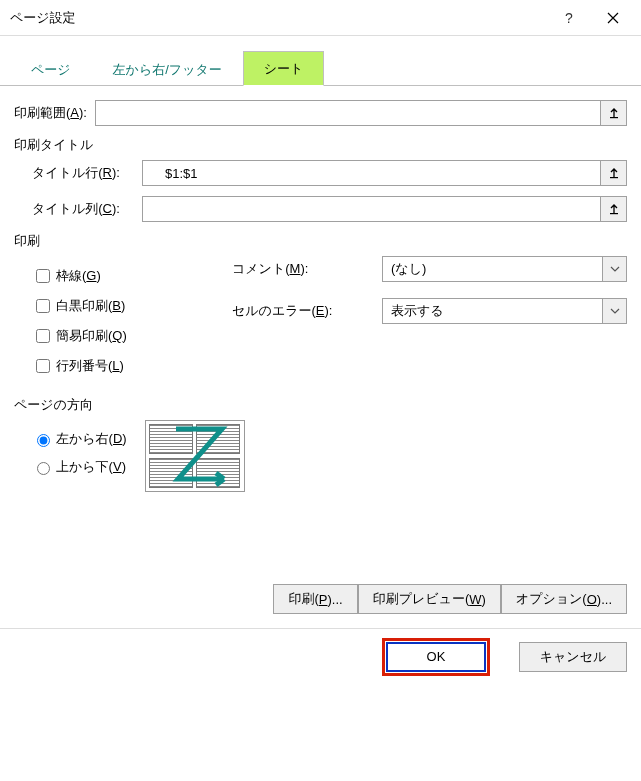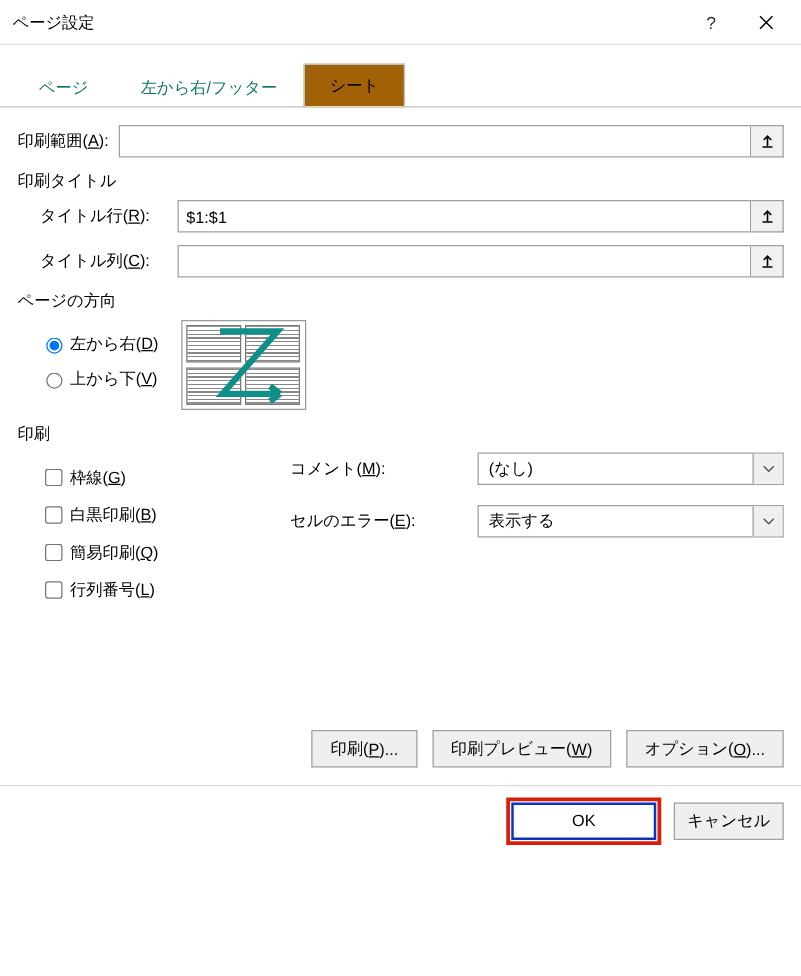--- a/index.html
+++ b/index.html
@@ -2,27 +2,27 @@
 <html><head>
 <meta charset="utf-8">
 <style>
   * { box-sizing: border-box; font-family: "Yu Gothic UI", "Meiryo", sans-serif; font-size: 13px; }
   body { margin: 0; background: #fff; width: 641px; height: 781px; position: relative; color: #000; }
   .titlebar { display: flex; align-items: center; height: 36px; padding: 0 6px 0 10px; border-bottom: 1px solid #ddd; }
   .titlebar .title { flex: 1; }
   .titlebar .win-btn { width: 44px; height: 30px; display:flex; align-items:center; justify-content:center; font-size: 14px; color:#333; }
   .tabs { display: flex; align-items: flex-end; height: 38px; margin-top: 12px; padding: 0 10px; border-bottom: 1px solid #bfbfbf; }
   .tab { padding: 8px 20px 7px; color: #0f766e; cursor:pointer; border:1px solid transparent; border-bottom:none; position:relative; top:1px; }
-  .tab.active { background:#a16207; border:1px solid #bfbfbf; border-bottom:1px solid #fff; color:#000; }
+  .tab.active { background:#bef264; border:1px solid #bfbfbf; border-bottom:1px solid #fff; color:#000; }
   .content { padding: 14px 14px 0 14px; }
   .row { display:flex; align-items:center; margin-bottom: 10px; }
   .label { white-space: nowrap; }
   .und { text-decoration: underline; }
   .field-wrap { flex:1; display:flex; margin-left: 8px; }
-  input[type=text] { flex:1; height: 26px; border:1px solid #a0a0a0; padding: 0 6px; font-size:13px; background:#fff; }
+  input[type=text] { flex:1; height: 26px; border:1px solid #a0a0a0; padding: 0 22px; font-size:13px; background:#fff; }
   .ref-btn { width: 26px; height: 26px; border:1px solid #a0a0a0; border-left:none; background:#f0f0f0; display:flex; align-items:center; justify-content:center; }
   .ref-btn svg { width:12px; height:12px; }
   .group { margin-top: 6px; }
   .group-title { margin: 10px 0 6px 0; }
   .group-body { padding-left: 18px; }
   .check-row { display:flex; align-items:center; margin: 10px 0; }
   .check-row input { margin-right: 6px; width:14px; height:14px; }
   .grid2 { display:flex; }
   .grid2 .col1 { width: 200px; }
   .grid2 .col2 { flex:1; }
@@ -30,25 +30,25 @@
   .combo-row .clabel { width: 150px; }
   .combo { flex:1; height:26px; border:1px solid #a0a0a0; display:flex; align-items:center; }
   .combo span { flex:1; padding:0 8px; }
   .combo .drop { width:24px; height:24px; margin:0 0 0 auto; border-left:1px solid #a0a0a0; background:#efefef; display:flex; align-items:center; justify-content:center; }
   .radio-row { display:flex; align-items:center; margin: 10px 0; }
   .radio-row input { margin-right: 6px; }
   .page-order-box { display:flex; align-items:flex-start; gap: 18px; }
   .order-illus { width:100px; height:72px; border:1px solid #999; display:flex; flex-wrap:wrap; position:relative; padding:3px; gap:3px; background:#fff; }
   .mini { width:44px; height:30px; border:1px solid #777; background: repeating-linear-gradient(to bottom, #888 0 1px, #fff 1px 3px); }
   .order-illus svg.arrow { position:absolute; top:4px; left:24px; width:60px; height:62px; pointer-events:none; }
-  .btn-row { display:flex; justify-content:flex-end; gap:12px; padding: 0 14px; margin-top: 92px; }
+  .btn-row { display:flex; justify-content:flex-end; gap:0; padding: 0 14px; margin-top: 92px; }
   .btn { height:30px; padding:0 14px; border:1px solid #a0a0a0; background:#efefef; cursor:pointer; display:flex; align-items:center; }
   .footer { border-top:1px solid #ddd; height:56px; display:flex; align-items:center; justify-content:flex-end; gap:14px; padding:0 14px; margin-top:14px; }
-  .btn-ok { width:116px; height:30px; border:2px solid #0a34c2; outline:3px solid #d81e06; outline-offset:1px; background:#fff; display:flex; align-items:center; justify-content:center; cursor:pointer; }
-  .btn-cancel { width:88px; height:30px; border:1px solid #a0a0a0; background:#efefef; display:flex; align-items:center; justify-content:center; cursor:pointer; }
+  .btn-ok { width:100px; height:30px; border:2px solid #0a34c2; outline:3px solid #d81e06; outline-offset:1px; background:#fff; display:flex; align-items:center; justify-content:center; cursor:pointer; }
+  .btn-cancel { width:108px; height:30px; border:1px solid #a0a0a0; background:#efefef; display:flex; align-items:center; justify-content:center; cursor:pointer;margin-left:19px; }
 </style>
 </head>
 <body>
 
 <div class="titlebar">
   <span class="title">ページ設定</span>
   <div class="win-btn">?</div>
   <div class="win-btn">
     <svg width="12" height="12" viewBox="0 0 12 12">
         <path d="M1 1 L11 11 M11 1 L1 11" stroke="#000" stroke-width="1.2"></path>
@@ -101,46 +101,20 @@
                 <path d="M6 10 L6 2 M3 5 L6 2 L9 5" stroke="#000" fill="none" stroke-width="1.3"></path>
                 <rect x="2" y="10" width="8" height="1.2" fill="#000"></rect>
               </svg>
           </div>
         </div>
       </div>
     </div>
   </div>
 
   <div class="group">
-    <div class="group-title">ページの方向</div>
-    <div class="group-body page-order-box">
-      <div>
-        <label class="radio-row">
-          <input type="radio" name="po" checked="" style="">
-          <span><span>左から右(</span><span class="und">D</span><span>)</span></span>
-        </label>
-        <label class="radio-row">
-          <input type="radio" name="po" style="">
-          <span><span>上から下(</span><span class="und">V</span><span>)</span></span>
-        </label>
-      </div>
-      <div class="order-illus">
-        <div class="mini"></div>
-          <div class="mini"></div>
-          <div class="mini"></div>
-          <div class="mini"></div>
-        <svg class="arrow" viewBox="0 0 60 62">
-          <path d="M6 4 L52 4 L8 54 L54 54" stroke="#0f8f8a" stroke-width="5" fill="none"></path>
-          <path d="M54 54 L46 48 M54 54 L46 60" stroke="#0f8f8a" stroke-width="5" fill="none"></path>
-        </svg>
-      </div>
-    </div>
-  </div>
-
-  <div class="group">
     <div class="group-title">印刷</div>
     <div class="group-body grid2">
       <div class="col1">
         <label class="check-row">
           <input type="checkbox" style="">
           <span><span>枠線(</span><span class="und">G</span><span>)</span></span>
         </label>
         <label class="check-row">
           <input type="checkbox" style="">
           <span><span>白黒印刷(</span><span class="und">B</span><span>)</span></span>
@@ -174,20 +148,46 @@
                 <svg width="10" height="6" viewBox="0 0 10 6">
                   <path d="M1 1 L5 5 L9 1" stroke="#555" fill="none" stroke-width="1.2"></path>
                 </svg>
               </div>
           </div>
         </div>
       </div>
     </div>
   </div>
 
+  <div class="group">
+    <div class="group-title">ページの方向</div>
+    <div class="group-body page-order-box">
+      <div>
+        <label class="radio-row">
+          <input type="radio" name="po" checked="" style="">
+          <span><span>左から右(</span><span class="und">D</span><span>)</span></span>
+        </label>
+        <label class="radio-row">
+          <input type="radio" name="po" style="">
+          <span><span>上から下(</span><span class="und">V</span><span>)</span></span>
+        </label>
+      </div>
+      <div class="order-illus">
+        <div class="mini"></div>
+          <div class="mini"></div>
+          <div class="mini"></div>
+          <div class="mini"></div>
+        <svg class="arrow" viewBox="0 0 60 62">
+          <path d="M6 4 L52 4 L8 54 L54 54" stroke="#0f8f8a" stroke-width="5" fill="none"></path>
+          <path d="M54 54 L46 48 M54 54 L46 60" stroke="#0f8f8a" stroke-width="5" fill="none"></path>
+        </svg>
+      </div>
+    </div>
+  </div>
+
 </div>
 
 <div class="btn-row">
   <div class="btn">
       <span>印刷(</span>
       <span class="und">P</span>
       <span>)...</span>
     </div>
   <div class="btn">
       <span>印刷プレビュー(</span>

